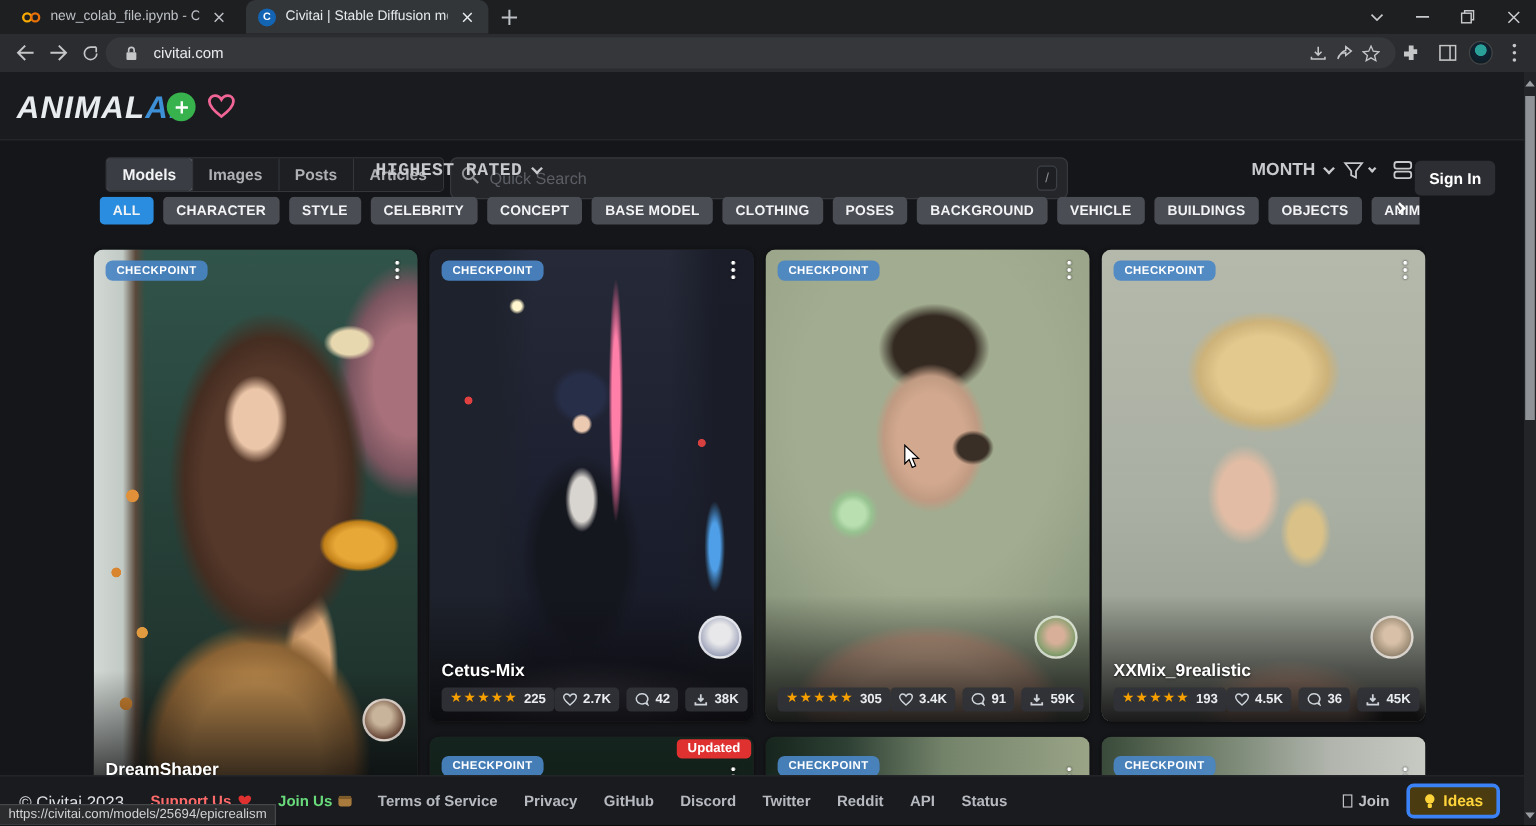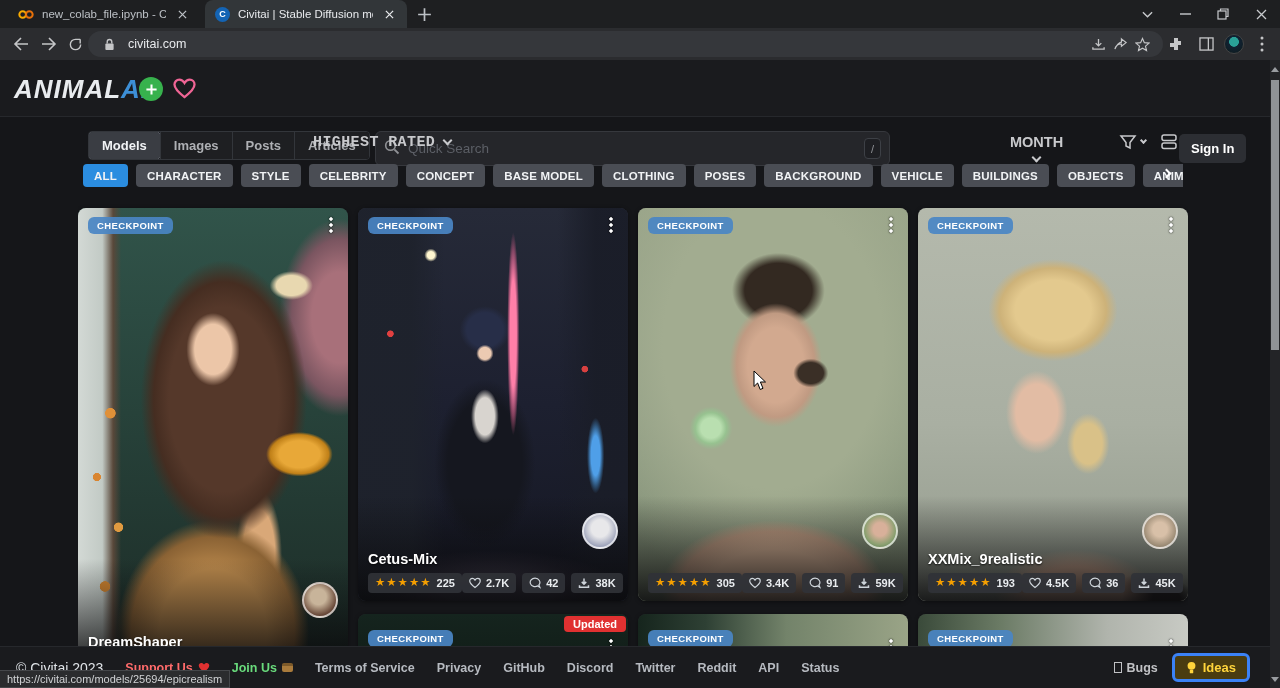--- a/index.html
+++ b/index.html
@@ -41,21 +41,21 @@
   .slash-key { flex:none; min-width:17px; height:21px; border:1px solid #3d4046; border-radius:4px; background:#1e1f23; color:#909296; font-size:11px; display:flex; align-items:center; justify-content:center; padding:0 4px; }
   .signin { position:absolute; left:1179px; top:74px; height:29px; padding:0 12px; background:#2c2e33; border-radius:5px; color:#fff; font-size:13px; font-weight:700; display:flex; align-items:center; }
 
   
   .nav-row { position:absolute; left:0; top:117px; width:1270px; height:46px; }
   .seg { position:absolute; left:88px; top:14px; display:flex; border:1px solid #33363b; border-radius:4px; overflow:hidden; }
   .seg-item { height:27px; padding:0 13px; display:flex; align-items:center; font-size:13px; font-weight:600; color:#aeb0b4; background:#1e1f22; border-left:1px solid #33363b; }
   .seg-item:first-child { border-left:none; }
   .seg-item.on { background:#3a3d43; color:#f1f3f5; border-radius:4px; outline:1px solid #5a5e66; }
   .sort-dd { position:absolute; left:313px; top:17px; display:flex; align-items:center; gap:9px; color:#c8c9cc; font-size:15px; font-weight:700; letter-spacing:.4px;font-family:Liberation Mono, monospace; }
-  .period-dd { position:absolute; left:1010px; top:17px; display:flex; align-items:center; gap:8px; color:#c8c9cc; font-size:14.5px; font-weight:700;flex-direction:column; }
+  .period-dd { position:absolute; left:1043px; top:17px; display:flex; align-items:center; gap:8px; color:#c8c9cc; font-size:14.5px; font-weight:700; }
   .filter-dd { position:absolute; left:1119px; top:16px; display:flex; align-items:center; gap:4px; color:#c8c9cc; }
   .grid-ico { position:absolute; left:1160px; top:16px; color:#c8c9cc; }
   .chev { width:7px; height:7px; border-right:2px solid currentColor; border-bottom:2px solid currentColor; transform:rotate(45deg); margin-top:-4px; }
 
   
   .chips { position:absolute; left:83px; top:164px; width:1100px; height:24px; display:flex; gap:8px; overflow:hidden; }
   .chip { flex:none; height:23px; padding:0 11px; border-radius:4px; background:#4a4d54; color:#f1f3f5; font-size:11.5px; font-weight:700; display:flex; align-items:center; letter-spacing:.2px; }
   .chip.on { background:#2b8de0; }
   .chips-arrow { position:absolute; left:1163px; top:166px; width:14px; height:18px; color:#fff; display:flex; align-items:center; }
   .chips-arrow .chev { transform:rotate(-45deg); border-width:2.5px; }
@@ -534,21 +534,21 @@
     <span class="f-link">Privacy</span>
     <span class="f-link">GitHub</span>
     <span class="f-link">Discord</span>
     <span class="f-link">Twitter</span>
     <span class="f-link">Reddit</span>
     <span class="f-link">API</span>
     <span class="f-link">Status</span>
     <span class="f-right">
       <span class="bugs">
           <span class="tofu"></span>
-          <span>Bugs</span>
+          <span>Join</span>
         </span>
       <span class="ideas-btn">
           <svg width="11" height="14" viewBox="0 0 12 16">
             <circle cx="6" cy="5.5" r="4.5" fill="#ffd43b"></circle>
             <rect x="4" y="10" width="4" height="4" rx="1" fill="#ffd43b"></rect>
           </svg>
           <span>Ideas</span>
         </span>
     </span>
   </div>

